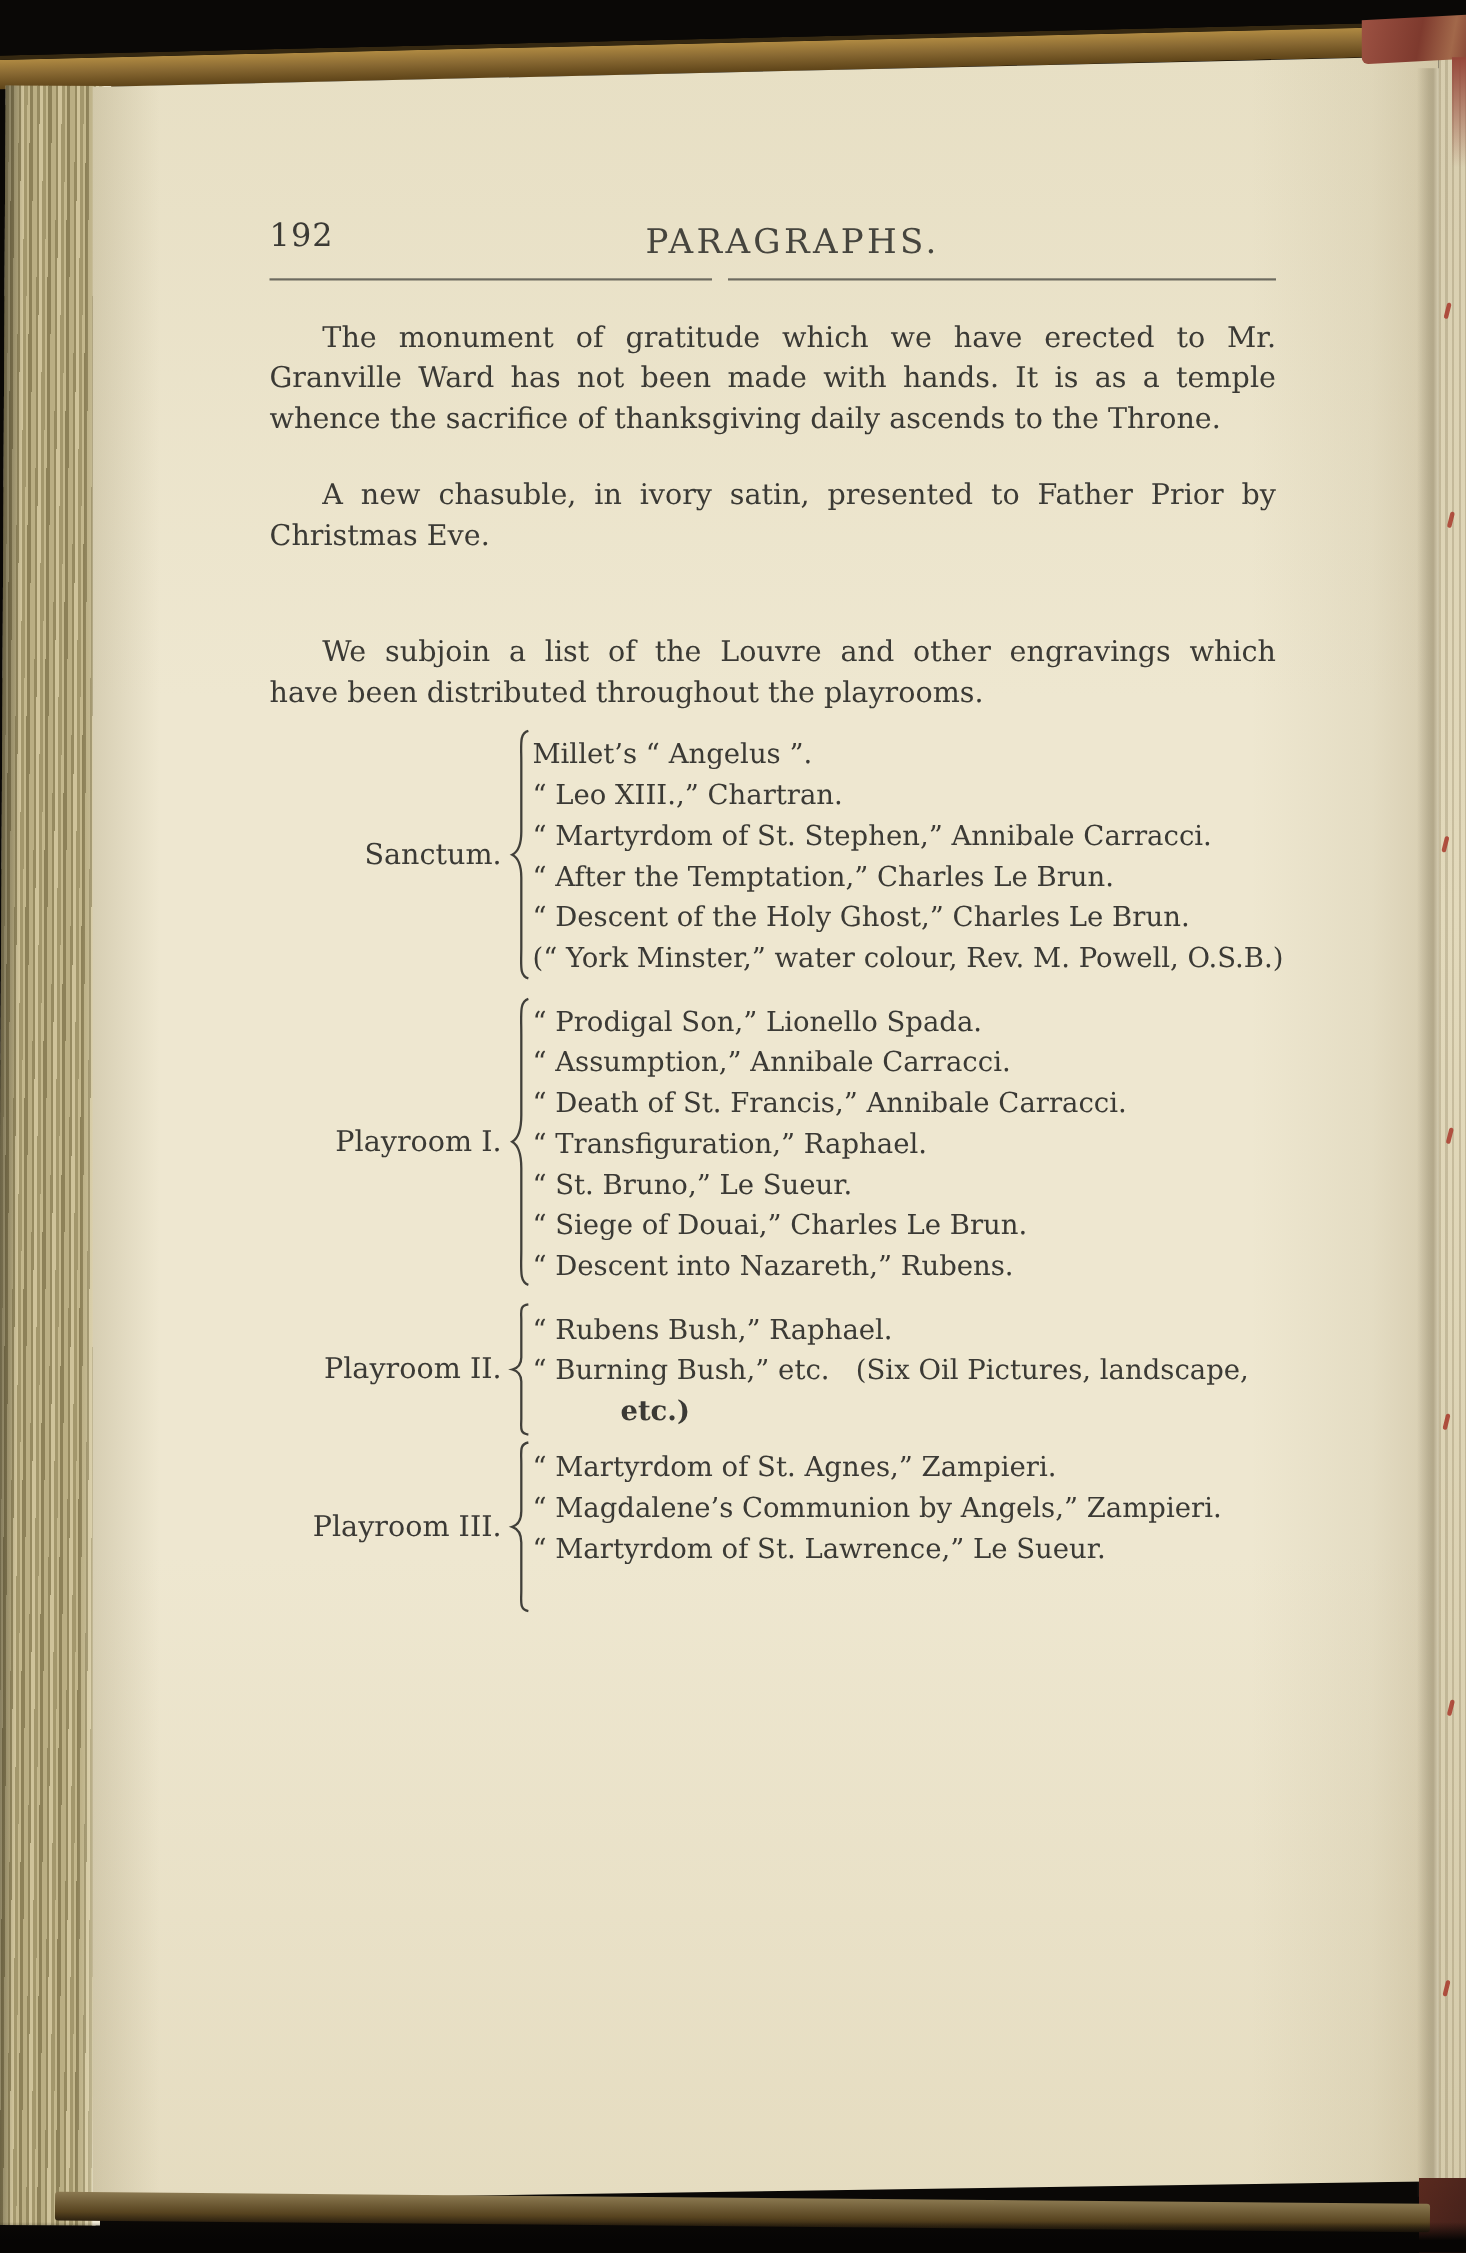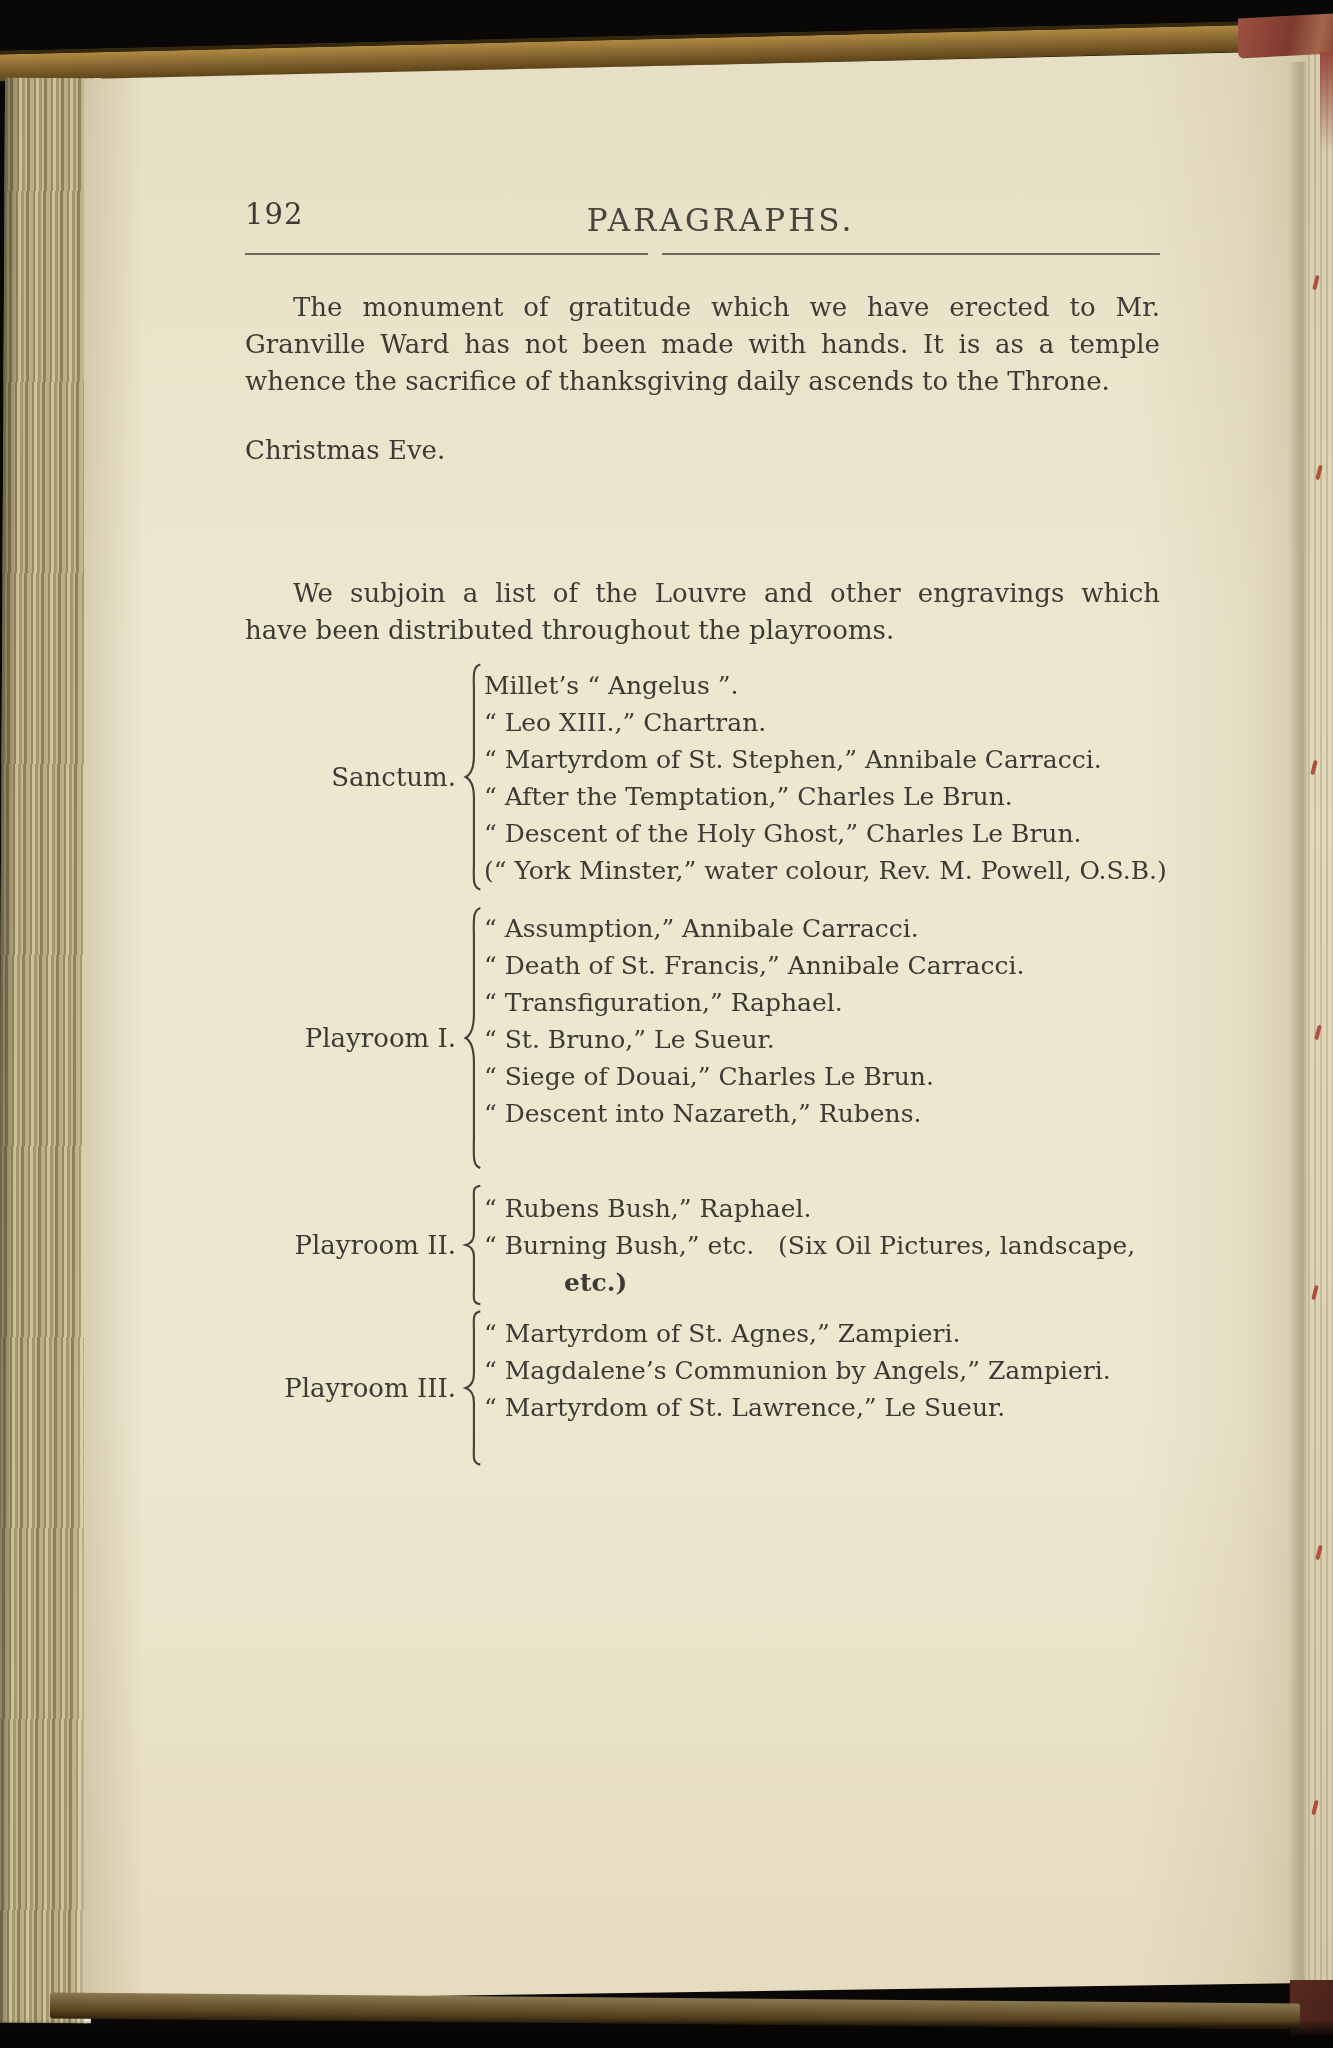--- a/index.html
+++ b/index.html
@@ -138,20 +138,21 @@
     <span class="ptitle">PARAGRAPHS.</span>
     <div class="rule"></div>
 
     <div class="para" style="top:240px">
       <div class="jline first">The monument of gratitude which we have erected to Mr.</div>
       <div class="jline">Granville Ward has not been made with hands.  It is as a temple</div>
       <div class="jline last">whence the sacrifice of thanksgiving daily ascends to the Throne.</div>
     </div>
 
     <div class="para" style="top:383px">
+      <div class="jline first">A new chasuble, in ivory satin, presented to Father Prior by</div>
       <div class="jline last">Christmas Eve.</div>
     </div>
 
     <div class="para" style="top:526px">
       <div class="jline first">We subjoin a list of the Louvre and other engravings which</div>
       <div class="jline last">have been distributed throughout the playrooms.</div>
     </div>
 
     <div class="group g0" style="top:612px;height:232px">
       <div class="glabel">Sanctum.</div>
@@ -167,20 +168,21 @@
         <div class="gitem">(“ York Minster,” water colour, Rev. M. Powell, O.S.B.)</div>
       </div>
     </div>
 
     <div class="group g1" style="top:855px;height:268px">
       <div class="glabel">Playroom I.</div>
       <svg class="brace" viewBox="0 0 24 200" preserveAspectRatio="none">
         <path d="M20,3 C11,5 13,13 13,27 L13,82 C13,94 9,98 4,100 C9,102 13,106 13,118 L13,173 C13,187 11,195 20,197"></path>
       </svg>
       <div class="gitems">
+        <div class="gitem">“ Prodigal Son,” Lionello Spada.</div>
         <div class="gitem">“ Assumption,” Annibale Carracci.</div>
         <div class="gitem">“ Death of St. Francis,” Annibale Carracci.</div>
         <div class="gitem">“ Transfiguration,” Raphael.</div>
         <div class="gitem">“ St. Bruno,” Le Sueur.</div>
         <div class="gitem">“ Siege of Douai,” Charles Le Brun.</div>
         <div class="gitem">“ Descent into Nazareth,” Rubens.</div>
       </div>
     </div>
 
     <div class="group g2" style="top:1135px;height:122px">

